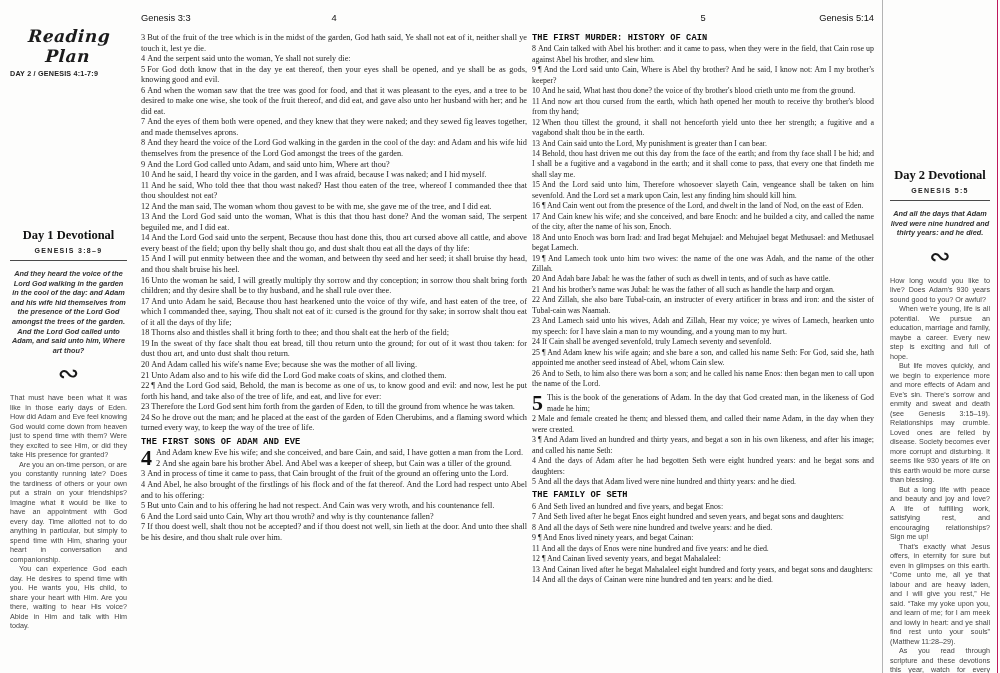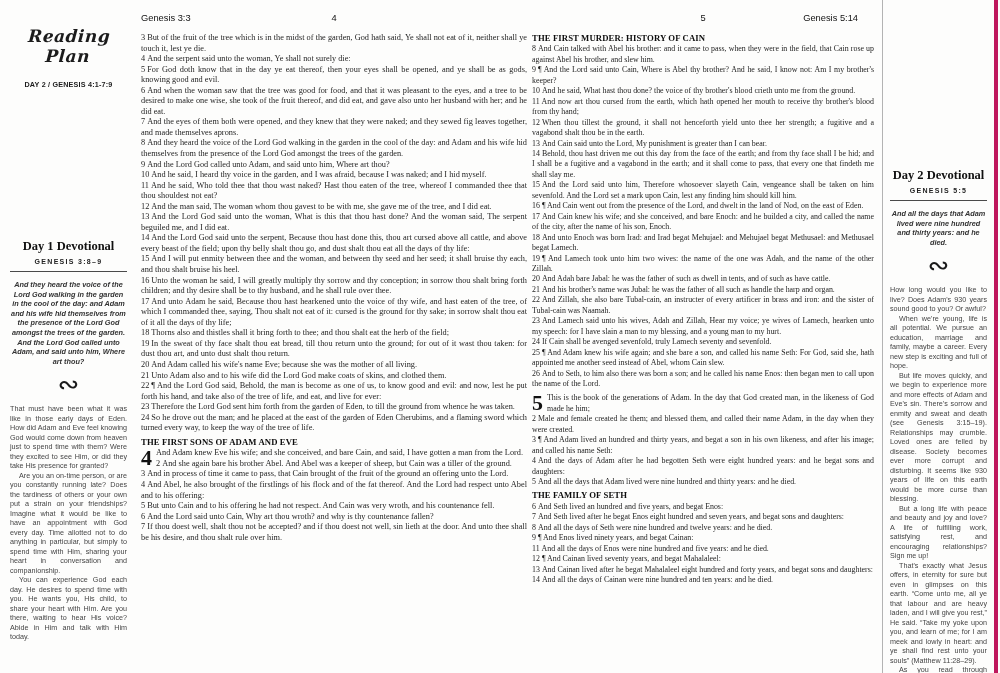--- a/index.html
+++ b/index.html
@@ -20,22 +20,22 @@
     padding:26px 6px 0 10px;
     font-family:"Liberation Sans",sans-serif;color:#3d3d3d;
     flex:none;
   }
   .plan-title{
     font-family:"DejaVu Serif",serif;font-style:italic;font-weight:700;
     font-size:17px;text-align:center;color:#1c1c1c;letter-spacing:.5px;
     transform:skewX(-4deg);
   }
   .plan-sub{
-    font-size:7.2px;font-weight:700;text-align:center;color:#1c1c1c;
-    letter-spacing:.2px;margin-top:14px;
+    font-size:7.2px;font-weight:700;text-align:left;color:#1c1c1c;
+    letter-spacing:.2px;margin-top:3px;
   }
   .devo{margin-top:150px;}
   .devo-title{
     font-family:"Liberation Serif",serif;font-weight:700;font-size:12.5px;
     color:#111;text-align:center;margin:0;
   }
   .devo-ref{
     font-size:7px;font-weight:700;letter-spacing:1.3px;color:#222;
     text-align:center;margin-top:4px;
   }
@@ -55,42 +55,42 @@
 
   
   .main{box-sizing:border-box;}
   .main-left{flex:1;padding:0 3px 0 8px;}
   .main-right{width:346px;flex:none;padding:0 2px 0 2px;}
   .runhead{
     position:relative;height:11px;margin:13px 0 9px;
     font-family:"Liberation Sans",sans-serif;font-weight:400;font-size:9.3px;color:#111;
   }
   .runhead .ref-left{position:absolute;left:0;top:0;}
-  .runhead .ref-right{position:absolute;right:16px;top:0;}
+  .runhead .ref-right{position:absolute;right:0;top:0;}
   .runhead .pgnum{position:absolute;left:0;right:0;text-align:center;top:0;}
 
   .main-left .bodytext{font-size:8.3px;line-height:10.55px;margin-top:6px;}
   .main-right .bodytext{font-size:7.9px;line-height:10.45px;}
   .verse{margin:0;text-align:justify;color:#1e1e1e;}
   .vn{margin-right:2px;}
   .sect-head{
-    font-family:Liberation Serif, serif;font-weight:700;font-size:8.7px;
+    font-family:Liberation Mono, monospace;font-weight:700;font-size:8.7px;
     color:#0d0d0d;margin:3px 0 1px;letter-spacing:.1px;
   }
   .chapter-open{margin-top:1px;}
   .chapter-open .dropcap{
     float:left;font-weight:700;font-size:22px;line-height:18px;
     margin:1px 4px 0 0;color:#111;
   }
   .ch5-gap{margin-top:4px;}
 
   
   .sidebar-right{
     flex:1;box-sizing:border-box;margin-left:6px;margin-right:2px;
-    border-left:1px solid #b3b3b3;border-right:4px solid #be185d;
+    border-left:1px solid #b3b3b3;border-right:1px solid #be185d;
     padding:168px 7px 0 7px;
     font-family:"Liberation Sans",sans-serif;color:#3d3d3d;
   }
 </style>
 </head>
 <body>
 
 <div class="spread">
 
   <section class="page page-left">
@@ -140,21 +140,21 @@
             <p class="verse"><span class="vn">10</span><span>And he said, I heard thy voice in the garden, and I was afraid, because I was naked; and I hid myself.</span></p>
 
             <p class="verse"><span class="vn">11</span><span>And he said, Who told thee that thou wast naked? Hast thou eaten of the tree, whereof I commanded thee that thou shouldest not eat?</span></p>
 
             <p class="verse"><span class="vn">12</span><span>And the man said, The woman whom thou gavest to be with me, she gave me of the tree, and I did eat.</span></p>
 
             <p class="verse"><span class="vn">13</span><span>And the Lord God said unto the woman, What is this that thou hast done? And the woman said, The serpent beguiled me, and I did eat.</span></p>
 
             <p class="verse"><span class="vn">14</span><span>And the Lord God said unto the serpent, Because thou hast done this, thou art cursed above all cattle, and above every beast of the field; upon thy belly shalt thou go, and dust shalt thou eat all the days of thy life:</span></p>
 
-            <p class="verse"><span class="vn">15</span><span>And I will put enmity between thee and the woman, and between thy seed and her seed; it shall bruise thy each, and thou shalt bruise his heel.</span></p>
+            <p class="verse"><span class="vn">15</span><span>And I will put enmity between thee and the woman, and between thy seed and her seed; it shall bruise thy head, and thou shalt bruise his heel.</span></p>
 
             <p class="verse"><span class="vn">16</span><span>Unto the woman he said, I will greatly multiply thy sorrow and thy conception; in sorrow thou shalt bring forth children; and thy desire shall be to thy husband, and he shall rule over thee.</span></p>
 
             <p class="verse"><span class="vn">17</span><span>And unto Adam he said, Because thou hast hearkened unto the voice of thy wife, and hast eaten of the tree, of which I commanded thee, saying, Thou shalt not eat of it: cursed is the ground for thy sake; in sorrow shalt thou eat of it all the days of thy life;</span></p>
 
             <p class="verse"><span class="vn">18</span><span>Thorns also and thistles shall it bring forth to thee; and thou shalt eat the herb of the field;</span></p>
 
             <p class="verse"><span class="vn">19</span><span>In the sweat of thy face shalt thou eat bread, till thou return unto the ground; for out of it wast thou taken: for dust thou art, and unto dust shalt thou return.</span></p>
 
             <p class="verse"><span class="vn">20</span><span>And Adam called his wife's name Eve; because she was the mother of all living.</span></p>
@@ -228,21 +228,21 @@
             <p class="verse"><span class="vn">18</span><span>And unto Enoch was born Irad: and Irad begat Mehujael: and Mehujael begat Methusael: and Methusael begat Lamech.</span></p>
 
             <p class="verse"><span class="vn">19</span><span>¶ And Lamech took unto him two wives: the name of the one was Adah, and the name of the other Zillah.</span></p>
 
             <p class="verse"><span class="vn">20</span><span>And Adah bare Jabal: he was the father of such as dwell in tents, and of such as have cattle.</span></p>
 
             <p class="verse"><span class="vn">21</span><span>And his brother's name was Jubal: he was the father of all such as handle the harp and organ.</span></p>
 
             <p class="verse"><span class="vn">22</span><span>And Zillah, she also bare Tubal-cain, an instructer of every artificer in brass and iron: and the sister of Tubal-cain was Naamah.</span></p>
 
-            <p class="verse"><span class="vn">23</span><span>And Lamech said unto his wives, Adah and Zillah, Hear my voice; ye wives of Lamech, hearken unto my speech: for I have slain a man to my blessing, and a young man to my hurt.</span></p>
+            <p class="verse"><span class="vn">23</span><span>And Lamech said unto his wives, Adah and Zillah, Hear my voice; ye wives of Lamech, hearken unto my speech: for I have slain a man to my wounding, and a young man to my hurt.</span></p>
 
             <p class="verse"><span class="vn">24</span><span>If Cain shall be avenged sevenfold, truly Lamech seventy and sevenfold.</span></p>
 
             <p class="verse"><span class="vn">25</span><span>¶ And Adam knew his wife again; and she bare a son, and called his name Seth: For God, said she, hath appointed me another seed instead of Abel, whom Cain slew.</span></p>
 
             <p class="verse"><span class="vn">26</span><span>And to Seth, to him also there was born a son; and he called his name Enos: then began men to call upon the name of the Lord.</span></p>
           </div>
 
         <p class="verse chapter-open ch5-gap">
           <span class="dropcap">5</span><span>This is the book of the generations of Adam. In the day that God created man, in the likeness of God made he him;</span>

